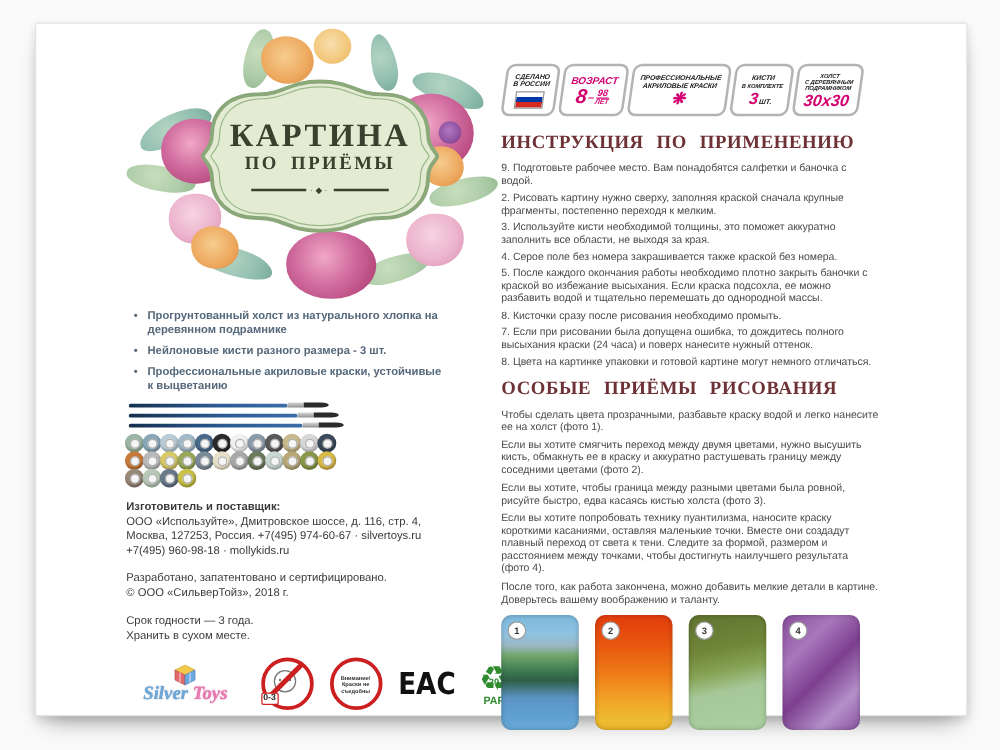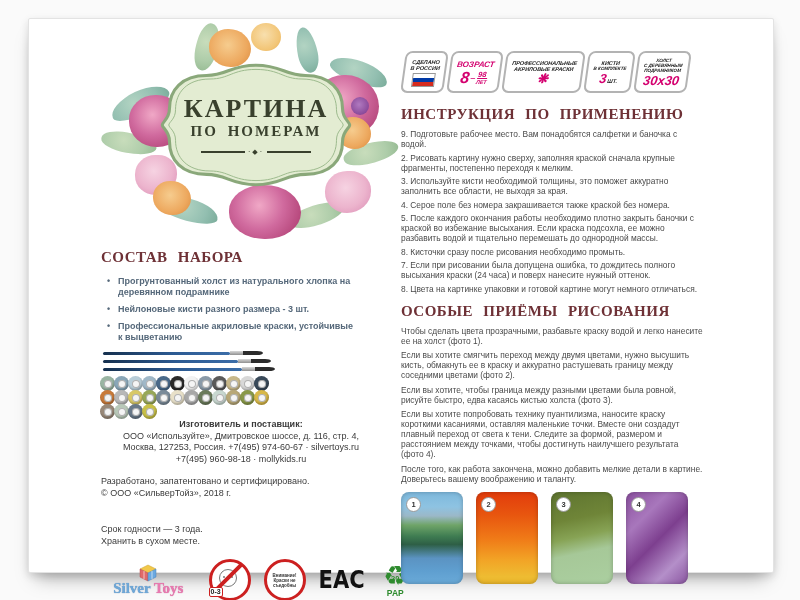--- a/index.html
+++ b/index.html
@@ -46,28 +46,28 @@
   .brush{display:flex;align-items:center;height:4px;margin-bottom:4px;}
   .brush .handle{height:3px;flex:1;border-radius:2px;
     background:linear-gradient(90deg,#16304e 0%,#2c5a92 55%,#3b6da8 100%);}
   .brush .ferrule{width:13px;height:4px;background:linear-gradient(180deg,#d8d8d8,#909090);}
   .brush .bristles{width:20px;height:4px;background:#2b2b2b;border-radius:0 60% 60% 0/0 100% 100% 0;}
   .pots{width:172px;display:flex;flex-wrap:wrap;margin-left:0px;}
   .pot{width:15px;height:15px;border-radius:50%;margin:-1px 0 0 -1px;
     box-shadow:inset -1px -2px 2px rgba(0,0,0,.25);position:relative;}
   .pot::after{content:"";position:absolute;left:3.5px;top:3.5px;width:8px;height:8px;border-radius:50%;
     background:#f5f5f5;box-shadow:inset 0 0 0 1px rgba(0,0,0,.28);}
-  .manu{font-size:9px;line-height:11.5px;color:#3a3a3a;width:280px;text-align:center;}
+  .manu{margin-top:10px;font-size:9px;line-height:11.5px;color:#3a3a3a;width:280px;}
   .manu .bold{font-weight:700;}
   .legal{margin-top:11px;font-size:9px;line-height:11.5px;color:#3a3a3a;}
-  .shelf{margin-top:25px;font-size:9px;line-height:11.5px;color:#3a3a3a;}
+  .shelf{margin-top:11px;font-size:9px;line-height:11.5px;color:#3a3a3a;}
   .logos{margin-top:12px;display:flex;align-items:center;gap:13px;}
   .brandlogo{position:relative;width:96px;text-align:center;}
   .brand-cube{display:block;margin:0 auto -2px auto;}
-  .brand-words{font-family:"Liberation Serif",serif;font-weight:700;font-size:15px;}
+  .brand-words{font-family:"Liberation Serif",serif;font-style:italic;font-weight:700;font-size:15px;}
   .brand-w1{color:#6fa8d8;text-shadow:0 0 1px #4a7aa8;}
   .brand-w2{color:#e87ab0;text-shadow:0 0 1px #c05088;}
   .prohib{position:relative;width:36px;height:36px;border:3px solid #cc2020;border-radius:50%;
     background:#fff;flex-shrink:0;}
   .prohib .bar{position:absolute;left:14px;top:-3px;width:4px;height:38px;background:#cc2020;
     transform:rotate(45deg);}
   .babyface{position:absolute;left:7px;top:7px;width:16px;height:16px;border:1.5px solid #777;
     border-radius:50%;}
   .babyface i{position:absolute;width:2px;height:2px;background:#777;border-radius:50%;top:6px;}
   .babyface i.l{left:3px}.babyface i.r{right:3px}
@@ -158,29 +158,28 @@
                    C191,67 184,70 184,80 C184,98 172,112 148,112 C128,112 125,122 100,122
                    C75,122 72,112 52,112 C28,112 16,98 16,80 C16,70 9,67 9,64
                    C9,61 16,58 16,48 C16,30 28,16 52,16 C72,16 75,6 100,6 Z" fill="#e3ecd2" stroke="#8aa87a" stroke-width="3"></path>
           <path d="M100,6 C125,6 128,16 148,16 C172,16 184,30 184,48 C184,58 191,61 191,64
                    C191,67 184,70 184,80 C184,98 172,112 148,112 C128,112 125,122 100,122
                    C75,122 72,112 52,112 C28,112 16,98 16,80 C16,70 9,67 9,64
                    C9,61 16,58 16,48 C16,30 28,16 52,16 C72,16 75,6 100,6 Z" fill="none" stroke="#9ab88a" stroke-width="1" transform="translate(7,4.5) scale(0.93)"></path>
         </svg>
         <div class="plaque-text">
           <div class="plaque-line1">КАРТИНА</div>
-          <div class="plaque-line2">ПО НОМЕРАМ</div>
+          <div class="plaque-line2">ПО ПРИЁМЫ</div>
           <div class="divider">
             <span class="gem">·◆·</span>
           </div>
         </div>
       </div>
     </div>
 
-    <div class="section-heading" style="margin-top:12px;">СОСТАВ НАБОРА</div>
     <ul class="kit-list">
       <li>Прогрунтованный холст из натурального хлопка на деревянном подрамнике</li>
       <li>Нейлоновые кисти разного размера - 3 шт.</li>
       <li>Профессиональные акриловые краски, устойчивые к выцветанию</li>
     </ul>
 
     <div class="brushes">
       <div class="brush" style="width:160px;">
           <div class="handle"></div>
           <div class="ferrule"></div>

